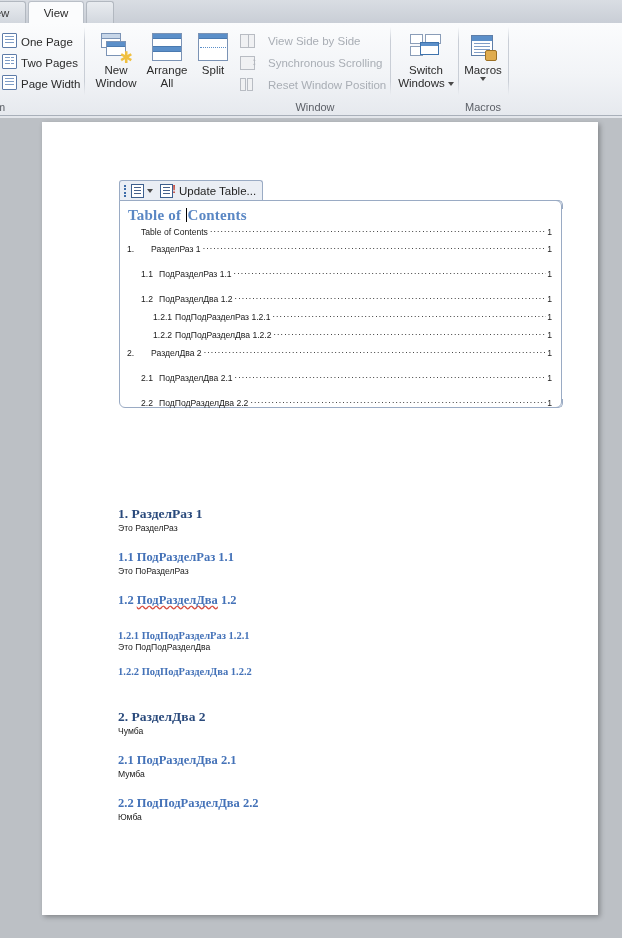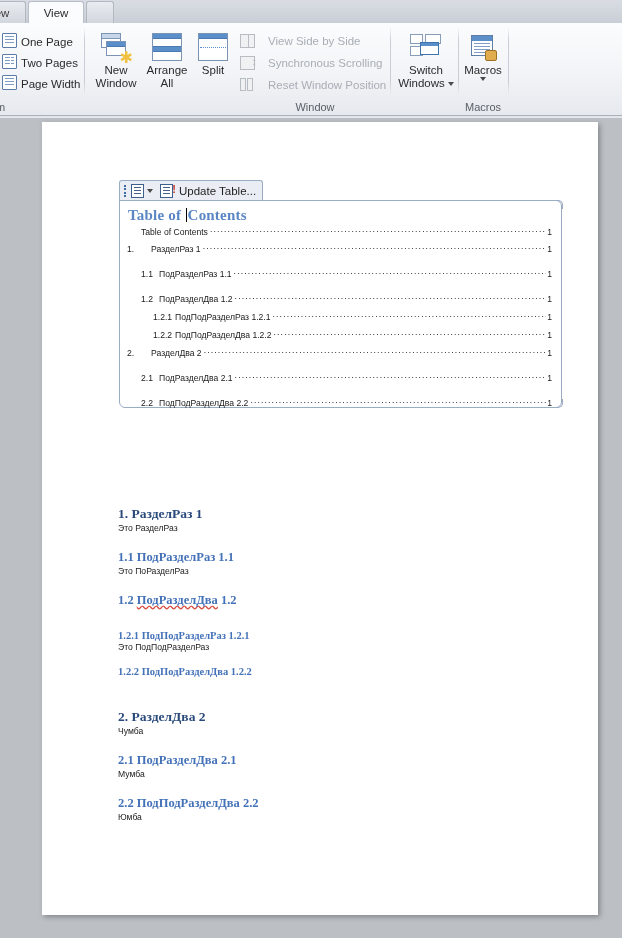--- a/index.html
+++ b/index.html
@@ -438,21 +438,21 @@
       </div>
       <div class="gap"></div>
 
       <div>
         <div class="h2"><span>1.2   </span><span class="spell">ПодРазделДва</span><span> 1.2</span></div>
       </div>
       <div class="gap-lg"></div>
 
       <div>
         <div class="h3">1.2.1   ПодПодРазделРаз   1.2.1</div>
-        <p class="para">Это ПодПодРазделРаз</p>
+        <p class="para">Это ПодПодРазделДва</p>
       </div>
       <div class="gap"></div>
 
       <div>
         <div class="h3">1.2.2   ПодПодРазделДва 1.2.2</div>
       </div>
       <div class="gap-lg"></div>
       <div class="gap-sm"></div>
 
       <div>

